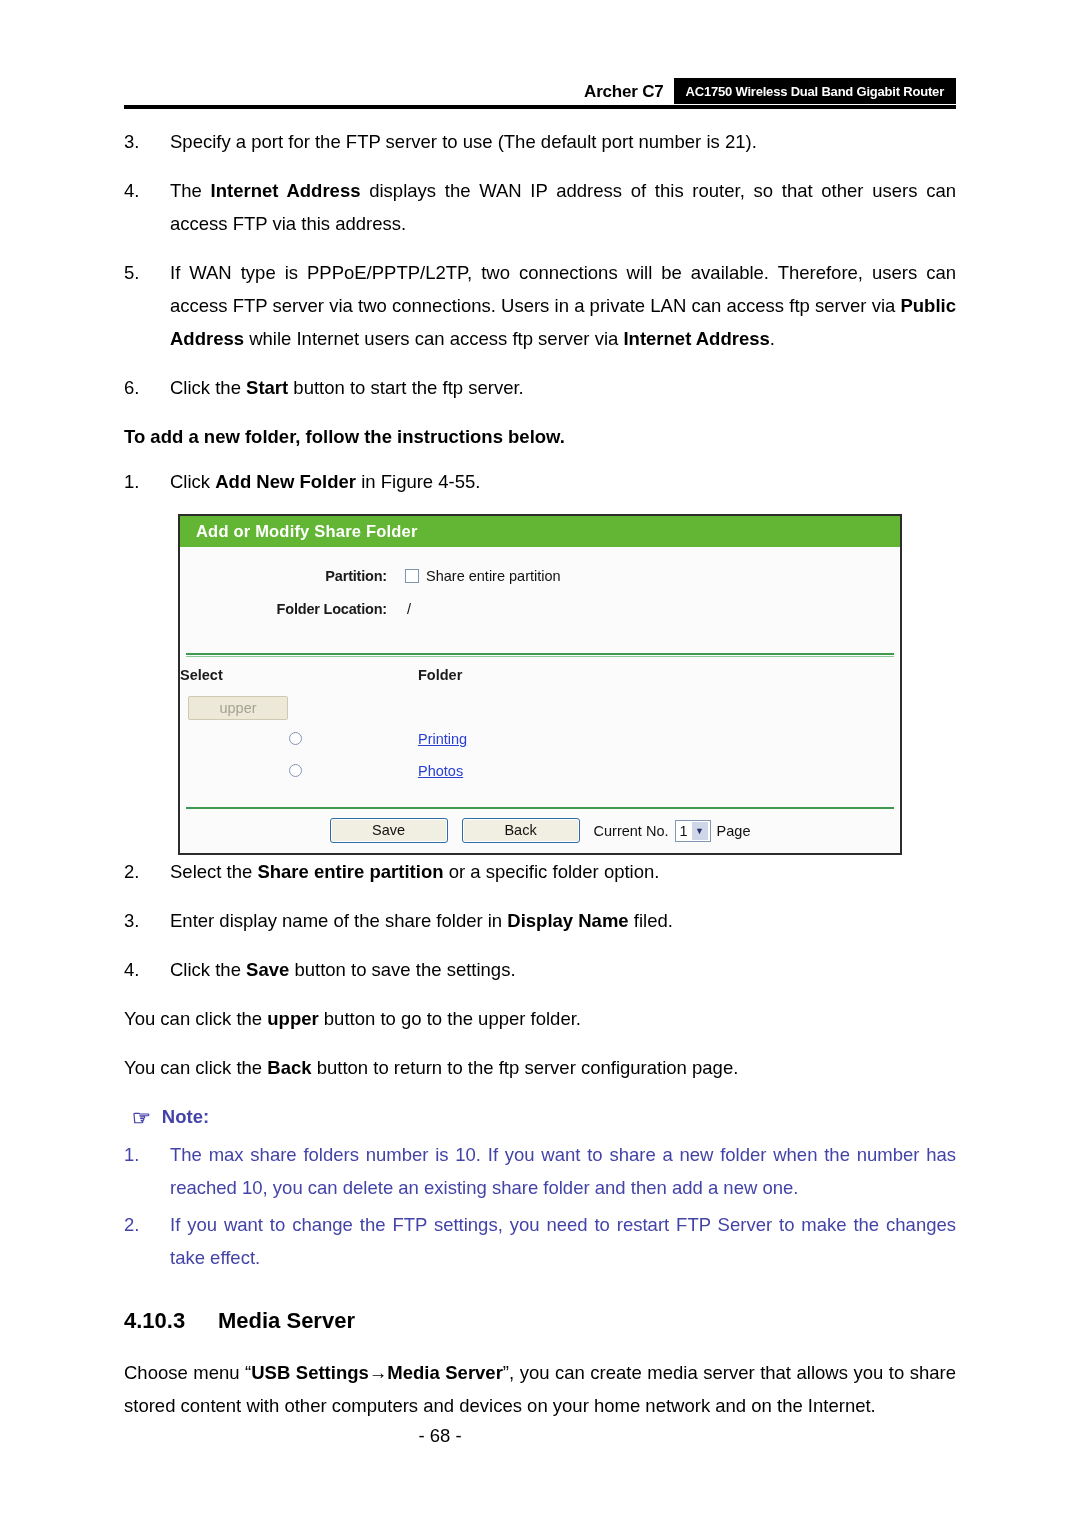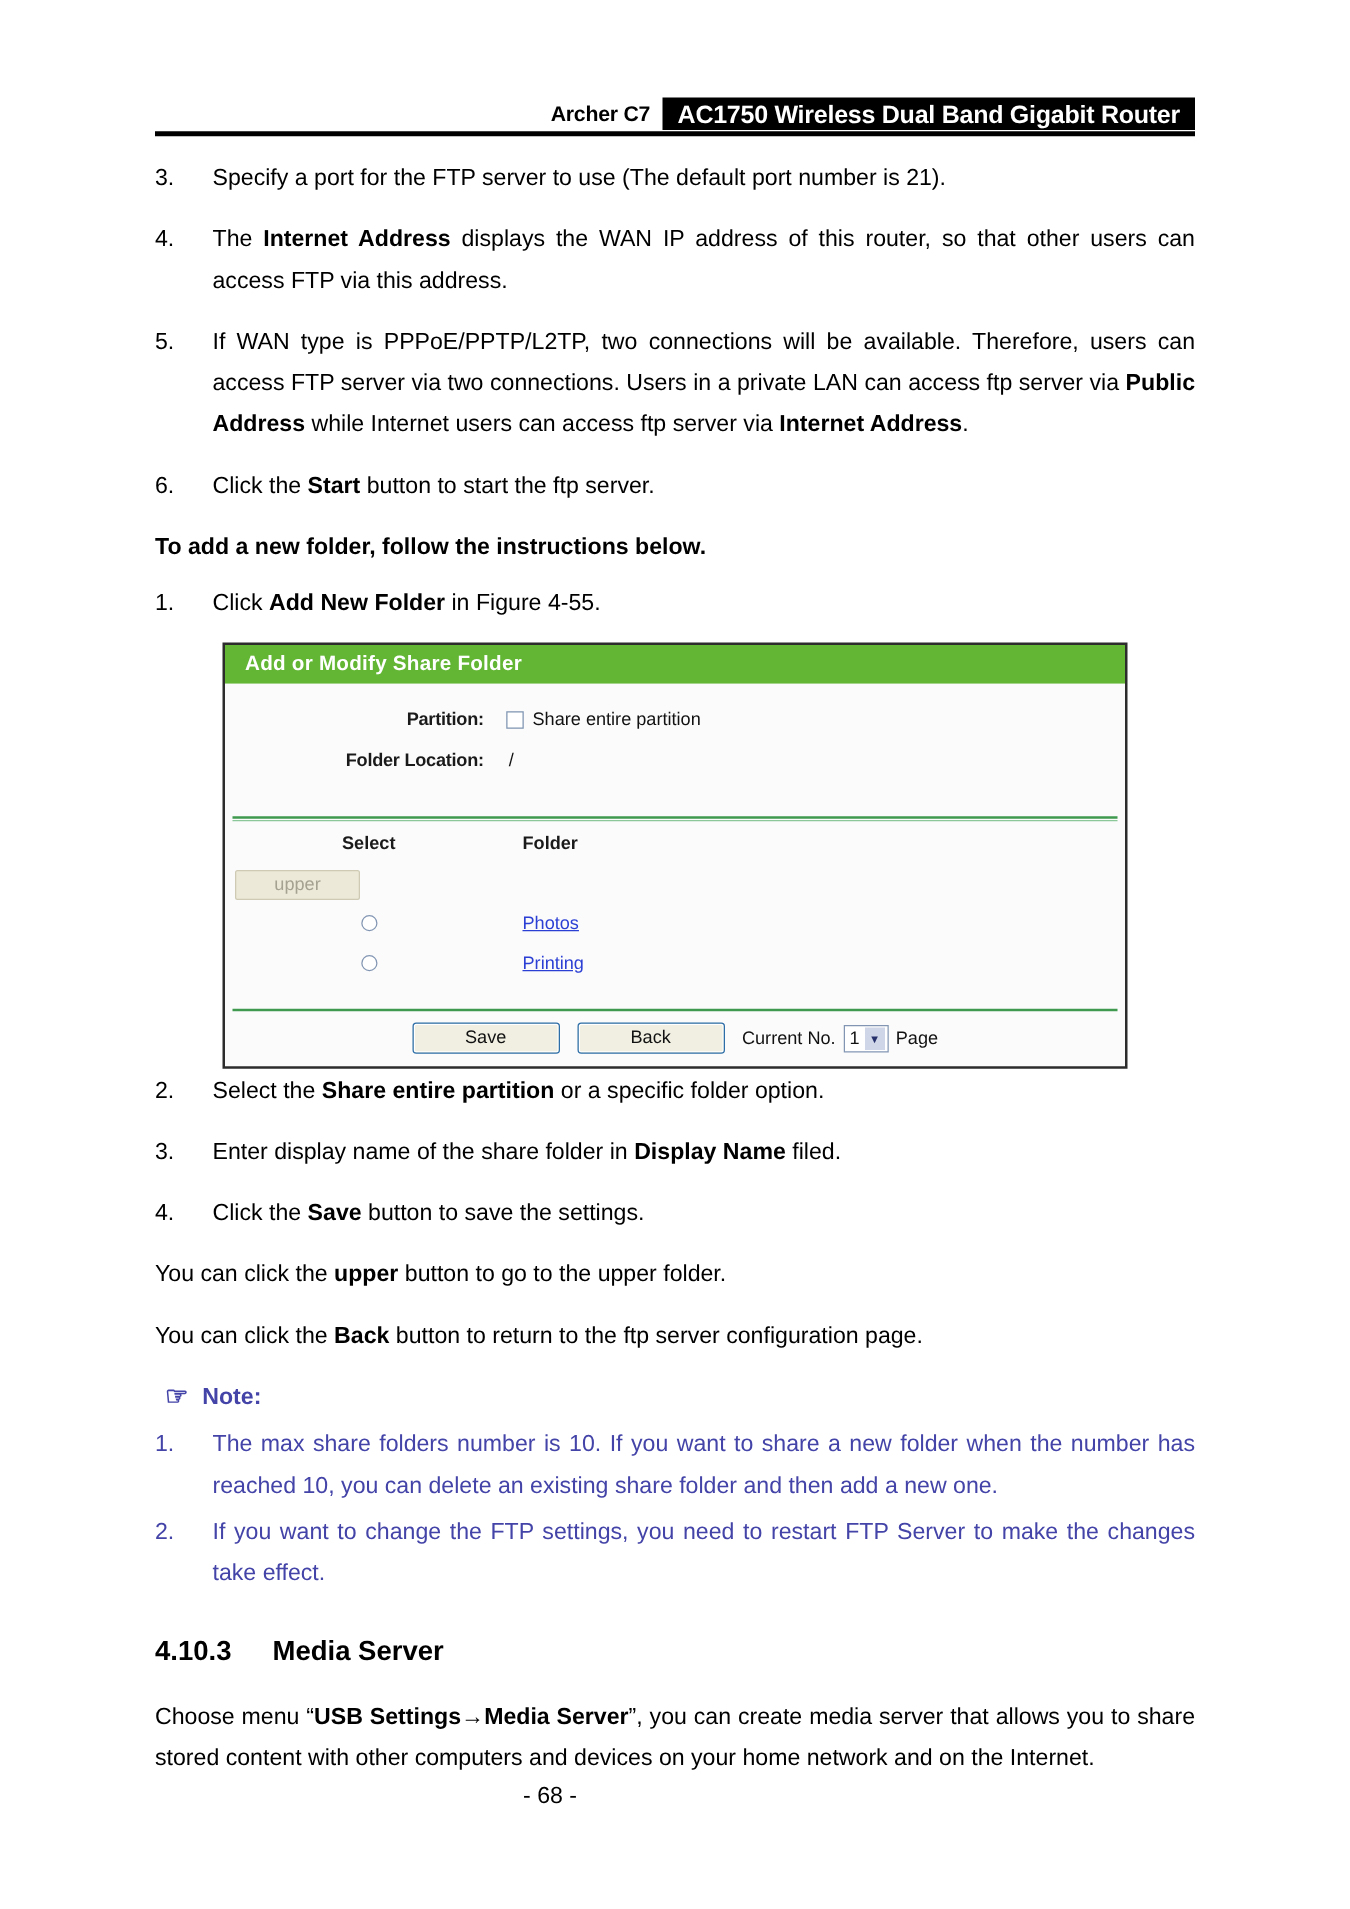--- a/index.html
+++ b/index.html
@@ -40,21 +40,21 @@
     font-weight: bold;
     color: #000;
     letter-spacing: -0.2px;
     padding: 2px 10px 0 0;
     line-height: 24px;
     white-space: nowrap;
   }
   .hdr-product {
     background: #000000;
     color: #ffffff;
-    font-size: 20px;
+    font-size: 13px;
     font-weight: bold;
     letter-spacing: -0.2px;
     padding: 2px 12px 0 12px;
     line-height: 24px;
     white-space: nowrap;
   }
   .hdr-rule {
     position: absolute;
     left: 0;
     top: 27px;
@@ -180,21 +180,21 @@
   }
 
   .ui-list { padding: 10px 0 12px 0; }
   .list-head {
     display: flex;
     font-size: 14.5px;
     font-weight: bold;
     color: #1a1a1a;
     margin-bottom: 8px;
   }
-  .col-select { width: 230px; flex: 0 0 230px; text-align: center; }
+  .col-select { width: 230px; flex: 0 0 230px; text-align: left; }
   .col-folder { width: 200px; flex: 0 0 200px; text-align: left; padding-left: 8px; }
 
   .upper-row { height: 34px; display: flex; align-items: center; padding-left: 8px; }
   .btn-upper {
     width: 100px; height: 24px;
     background: #ece9d8;
     border: 1px solid #cfcab4;
     color: #a6a292;
     font-size: 14.5px;
     font-family: "Liberation Sans", sans-serif;
@@ -387,27 +387,27 @@
           </div>
 
           <div class="upper-row">
             <div class="btn-upper">upper</div>
           </div>
 
           <div class="folder-row">
             <span class="radio-cell">
                 <span class="radio"></span>
               </span>
-            <span class="folder-link">Photos</span>
+            <span class="folder-link">Printing</span>
           </div>
           <div class="folder-row">
             <span class="radio-cell">
                 <span class="radio"></span>
               </span>
-            <span class="folder-link">Printing</span>
+            <span class="folder-link">Photos</span>
           </div>
         </div>
 
         <div class="ui-footer">
           <div class="btn-std">Save</div>
           <div class="btn-std">Back</div>
           <div class="pager">
             <span>Current No.</span>
             <span class="sel-box">
               <span class="sel-val">1</span>

